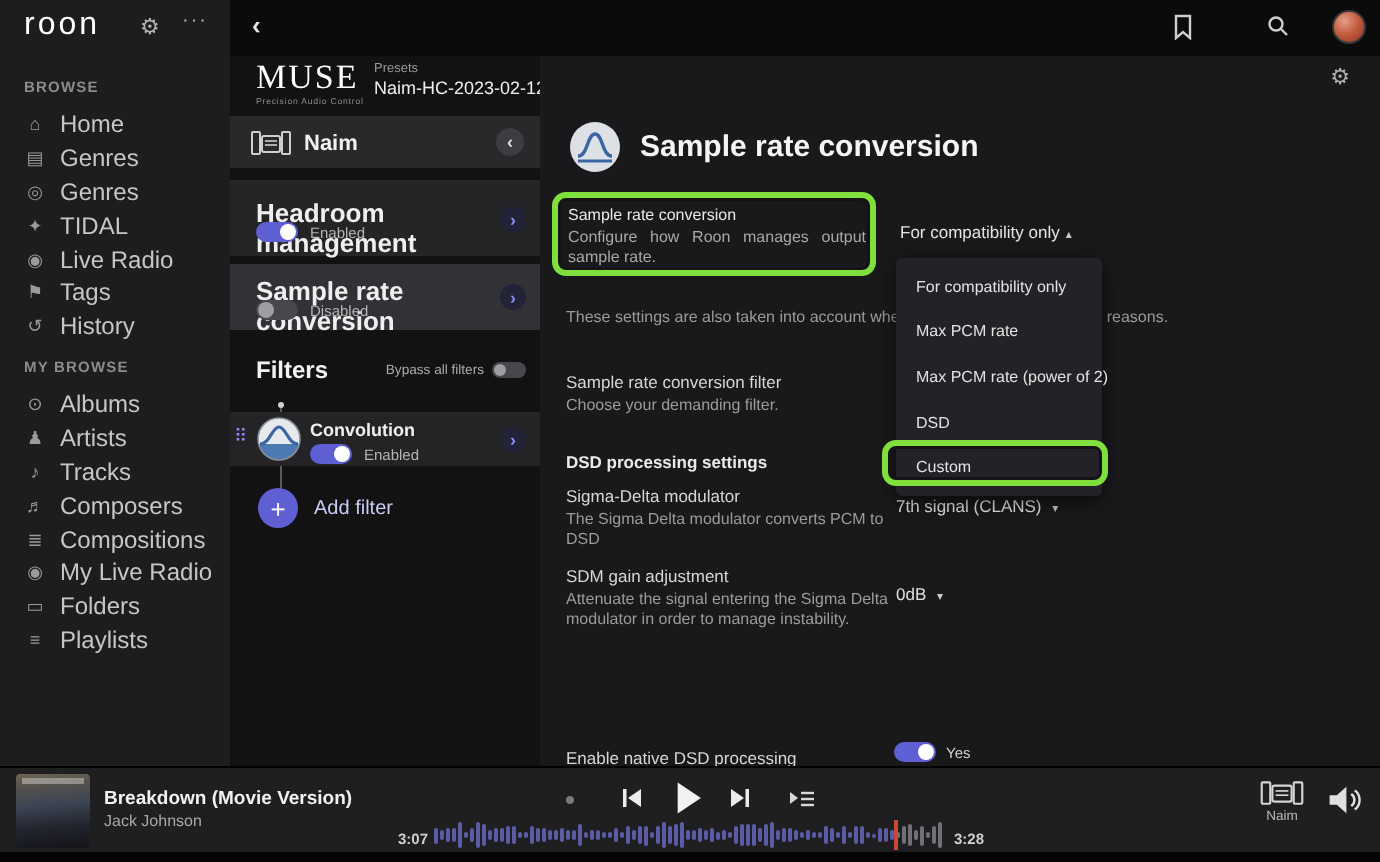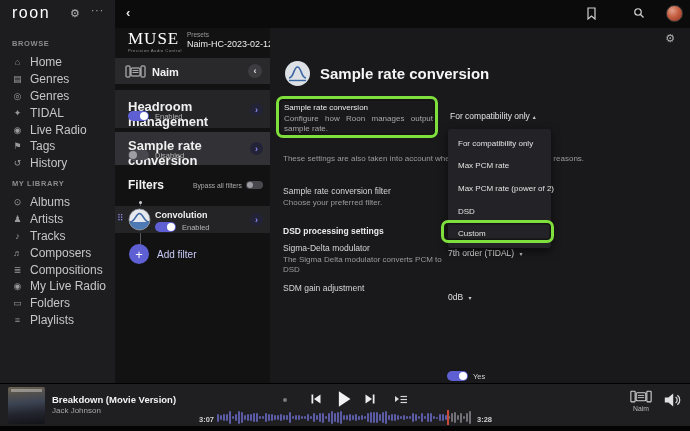--- a/index.html
+++ b/index.html
@@ -194,21 +194,21 @@
       <div class="nav-item">
         <span class="nav-icon">⚑</span>
         <span class="nav-label">Tags</span>
       </div>
       <div class="nav-item">
         <span class="nav-icon">↺</span>
         <span class="nav-label">History</span>
       </div>
     </div>
 
-    <div class="side-section-label" style="top:151px;">MY LIBRARY</div>
+    <div class="side-section-label" style="top:151px;">MY BROWSE</div>
     <div class="nav-list" style="top:166px;">
       <div class="nav-item">
         <span class="nav-icon">⊙</span>
         <span class="nav-label">Albums</span>
       </div>
       <div class="nav-item">
         <span class="nav-icon">♟</span>
         <span class="nav-label">Artists</span>
       </div>
       <div class="nav-item">
@@ -337,45 +337,49 @@
     <div class="dd-trigger">
       <span>For compatibility only</span><span class="dd-caret">▴</span>
     </div>
 
     <div class="row-settings">
       <div class="m-row-desc" style="margin-top:2px;white-space:nowrap;">These settings are also taken into account when converting for compatibility reasons.</div>
     </div>
 
     <div class="row-filter">
       <div class="m-row-title normal">Sample rate conversion filter</div>
-      <div class="m-row-desc" style="margin-top:2px;">Choose your preferred filter.</div>
+      <div class="m-row-desc" style="margin-top:2px;">Choose your demanding filter.</div>
     </div>
 
     <div class="section-dsd">DSD processing settings</div>
 
     <div class="row-sigma">
       <div class="m-row-title normal">Sigma-Delta modulator</div>
       <div class="m-row-desc" style="margin-top:2px;">The Sigma Delta modulator converts PCM to DSD</div>
     </div>
     <div class="m-value val-sigma">
-      <span>7th order (TIDAL)</span> <span class="dd-caret">▾</span>
+      <span>7th signal (CLANS)</span> <span class="dd-caret">▾</span>
     </div>
 
     <div class="row-sdm">
       <div class="m-row-title normal">SDM gain adjustment</div>
+      <div class="m-row-desc" style="margin-top:2px;">Attenuate the signal entering the Sigma Delta modulator in order to manage instability.</div>
     </div>
     <div class="m-value val-sdm">
       <span>0dB</span> <span class="dd-caret">▾</span>
     </div>
 
     <div class="yes-wrap">
       <span class="tgl on"></span>
       <span class="yes-label">Yes</span>
     </div>
 
+    <div class="row-native">
+      <div class="m-row-title normal">Enable native DSD processing</div>
+    </div>
 
     <div class="dropdown-menu">
       <div class="dd-item">For compatibility only</div>
       <div class="dd-item">Max PCM rate</div>
       <div class="dd-item">Max PCM rate (power of 2)</div>
       <div class="dd-item">DSD</div>
       <div class="dd-item">Custom</div>
     </div>
 
     <div class="hl-box hl-box1"></div>

